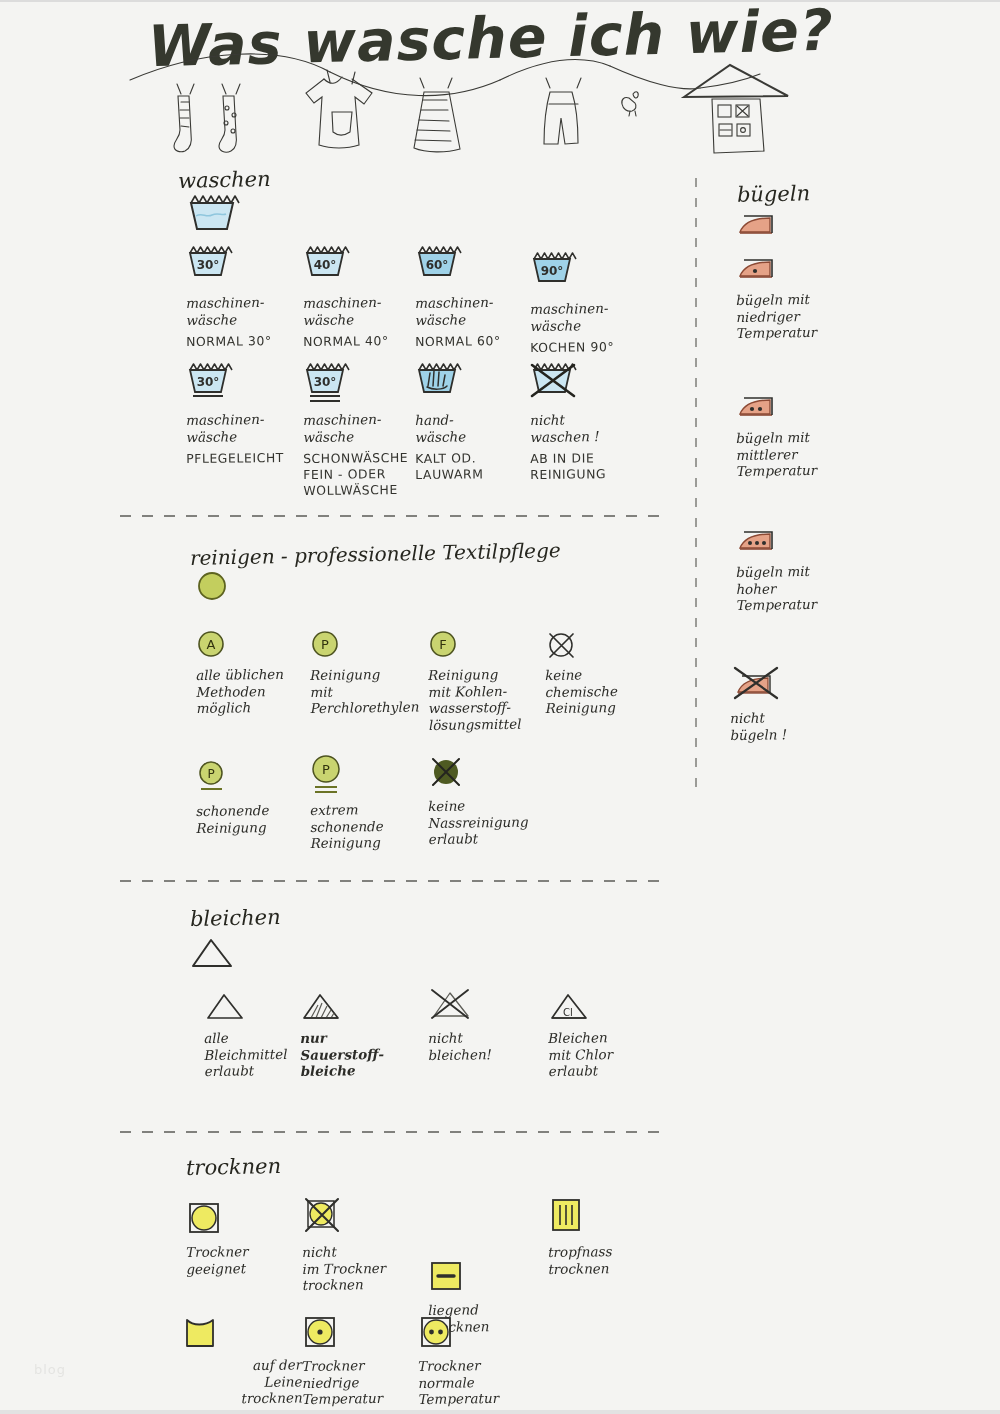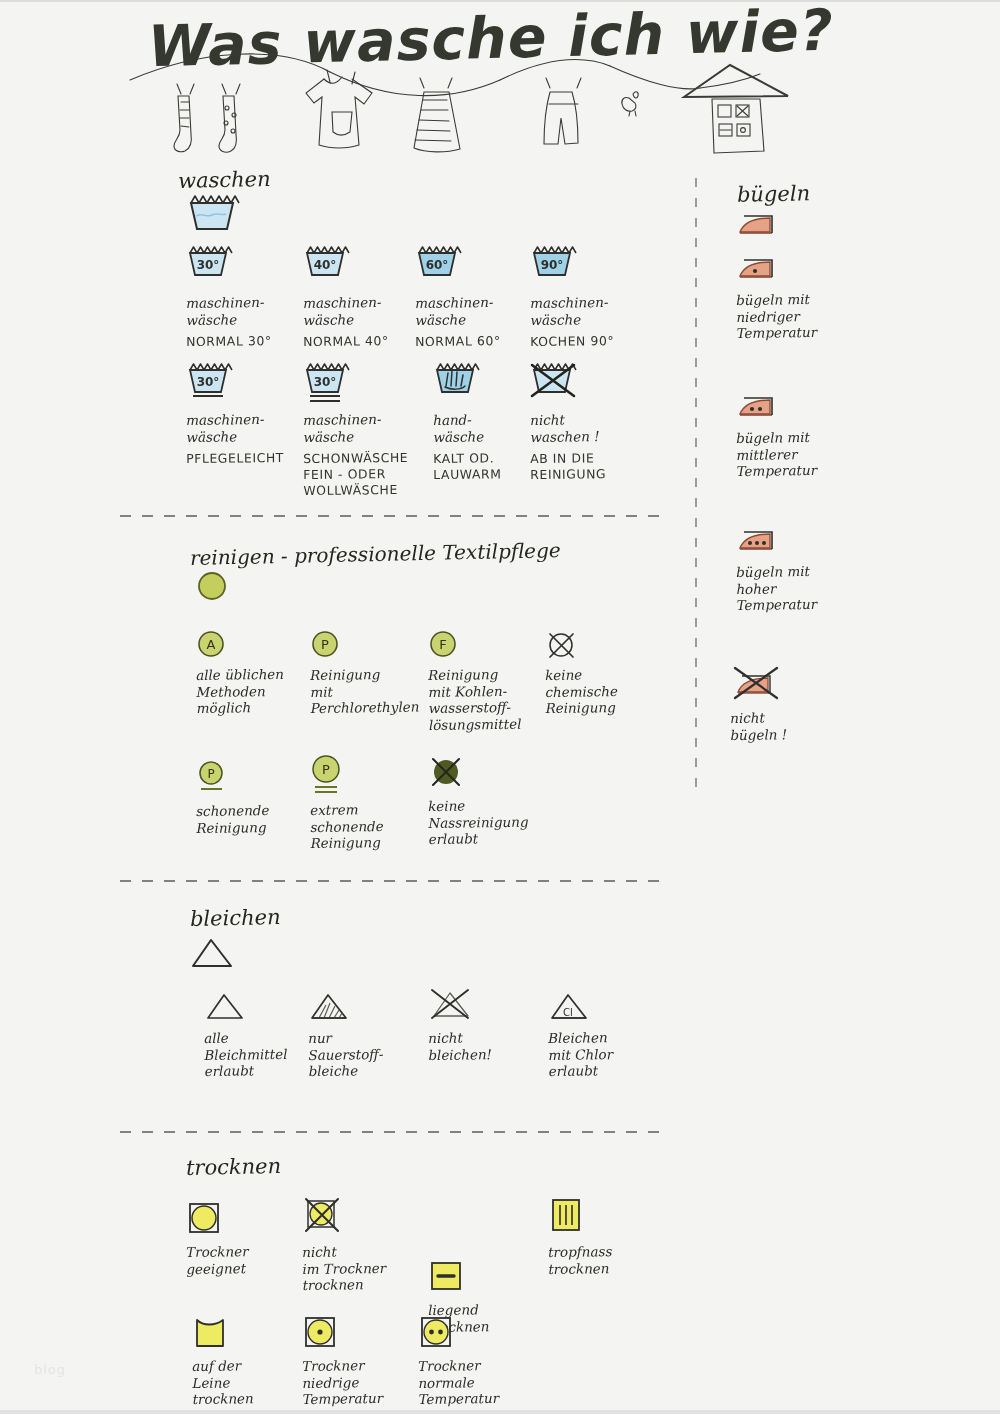--- a/index.html
+++ b/index.html
@@ -207,21 +207,21 @@
         <path d="M4,8 l3.5,-6 l3.5,6 l3.5,-6 l3.5,6 l3.5,-6 l3.5,6 l3.5,-6 l3.5,6 l3.5,-6 l3.5,6 l3.5,-6 l3.5,6" fill="none" stroke="#2f2f2c" stroke-width="1.5" stroke-linejoin="round"></path>
         <path d="M4,8 l36,0 l-5,22 l-26,0 z" fill="none" stroke="#2f2f2c" stroke-width="1.8"></path>
         <text x="22" y="24" font-family="DejaVu Sans, sans-serif" font-size="12" font-weight="bold" text-anchor="middle" fill="#2f2f2c">60°</text>
       </svg>
     </div>
     <div class="cap">maschinen-
 wäsche</div>
     <div class="cap2">NORMAL 60°</div>
   </div>
 
-  <div class="entry" style="left:530px;top:243px;">
+  <div class="entry" style="left:530px;top:249px;">
     <div class="sym">
       <svg width="44" height="34" viewBox="0 0 44 34">
         <path d="M4,9 l36,0 l-5,21 l-26,0 z" fill="#9fd2e8"></path>
         <path d="M4,8 l3.5,-6 l3.5,6 l3.5,-6 l3.5,6 l3.5,-6 l3.5,6 l3.5,-6 l3.5,6 l3.5,-6 l3.5,6 l3.5,-6 l3.5,6" fill="none" stroke="#2f2f2c" stroke-width="1.5" stroke-linejoin="round"></path>
         <path d="M4,8 l36,0 l-5,22 l-26,0 z" fill="none" stroke="#2f2f2c" stroke-width="1.8"></path>
         <text x="22" y="24" font-family="DejaVu Sans, sans-serif" font-size="12" font-weight="bold" text-anchor="middle" fill="#2f2f2c">90°</text>
       </svg>
     </div>
     <div class="cap">maschinen-
 wäsche</div>
@@ -253,21 +253,21 @@
         <path d="M7,34 l30,0 M7,39 l30,0" stroke="#2f2f2c" stroke-width="1.8"></path>
       </svg>
     </div>
     <div class="cap">maschinen-
 wäsche</div>
     <div class="cap2">SCHONWÄSCHE
 FEIN - ODER
 WOLLWÄSCHE</div>
   </div>
 
-  <div class="entry" style="left:433px;top:360px;">
+  <div class="entry" style="left:415px;top:360px;">
     <div class="sym">
       <svg width="44" height="34" viewBox="0 0 44 34">
         <path d="M4,9 l36,0 l-5,21 l-26,0 z" fill="#9fd2e8"></path>
         <path d="M4,8 l3.5,-6 l3.5,6 l3.5,-6 l3.5,6 l3.5,-6 l3.5,6 l3.5,-6 l3.5,6 l3.5,-6 l3.5,6 l3.5,-6 l3.5,6" fill="none" stroke="#2f2f2c" stroke-width="1.5" stroke-linejoin="round"></path>
         <path d="M4,8 l36,0 l-5,22 l-26,0 z" fill="none" stroke="#2f2f2c" stroke-width="1.8"></path>
         <path d="M13,24 l2,-13 M18,24 l1,-15 M23,24 l1,-14 M28,24 l2,-11 M12,25 c6,3 16,3 20,-1" fill="none" stroke="#2f2f2c" stroke-width="1.5" stroke-linecap="round"></path>
       </svg>
     </div>
     <div class="cap">hand-
 wäsche</div>
@@ -400,21 +400,21 @@
     <div class="sym" style="height:36px">
       <svg width="42" height="32" viewBox="0 0 42 32">
         <path d="M4,28 l16,-23 l18,23 z" fill="none" stroke="#2f2f2c" stroke-width="1.7" stroke-linejoin="round"></path>
       </svg>
     </div>
     <div class="cap">alle
 Bleichmittel
 erlaubt</div>
   </div>
 
-  <div class="entry" style="left:308px;top:988px;">
+  <div class="entry" style="left:300px;top:988px;font-weight:bold;">
     <div class="sym" style="height:36px">
       <svg width="42" height="32" viewBox="0 0 42 32">
         <path d="M4,28 l16,-23 l18,23 z" fill="none" stroke="#2f2f2c" stroke-width="1.7" stroke-linejoin="round"></path>
         <path d="M11,28 l7,-13 M16,28 l6,-15 M21,28 l6,-12 M26,28 l5,-8 M31,28 l3,-5" stroke="#5c5c56" stroke-width="1.2"></path>
         <path d="M4,28 l34,0" stroke="#2f2f2c" stroke-width="1.7"></path>
       </svg>
     </div>
     <div class="cap">nur
 Sauerstoff-
 bleiche</div>
@@ -485,21 +485,21 @@
     <div class="sym" style="height:44px">
       <svg width="40" height="40" viewBox="0 0 40 40">
         <rect x="5" y="4" width="26" height="30" fill="#eeea61" stroke="#2f2f2c" stroke-width="1.8"></rect>
         <path d="M12,9 l0,20 M18,9 l0,20 M24,9 l0,20" stroke="#2f2f2c" stroke-width="1.6"></path>
       </svg>
     </div>
     <div class="cap">tropfnass
 trocknen</div>
   </div>
 
-  <div class="entry" style="left:192px;top:1312px;">
+  <div class="entry" style="left:182px;top:1312px;text-align:right;">
     <div class="sym" style="height:40px">
       <svg width="40" height="36" viewBox="0 0 40 36">
         <path d="M5,6 c6,6 18,6 26,0 l0,26 l-26,0 z" fill="#eeea61" stroke="#2f2f2c" stroke-width="1.8" stroke-linejoin="round"></path>
       </svg>
     </div>
     <div class="cap">auf der
 Leine
 trocknen</div>
   </div>
 

